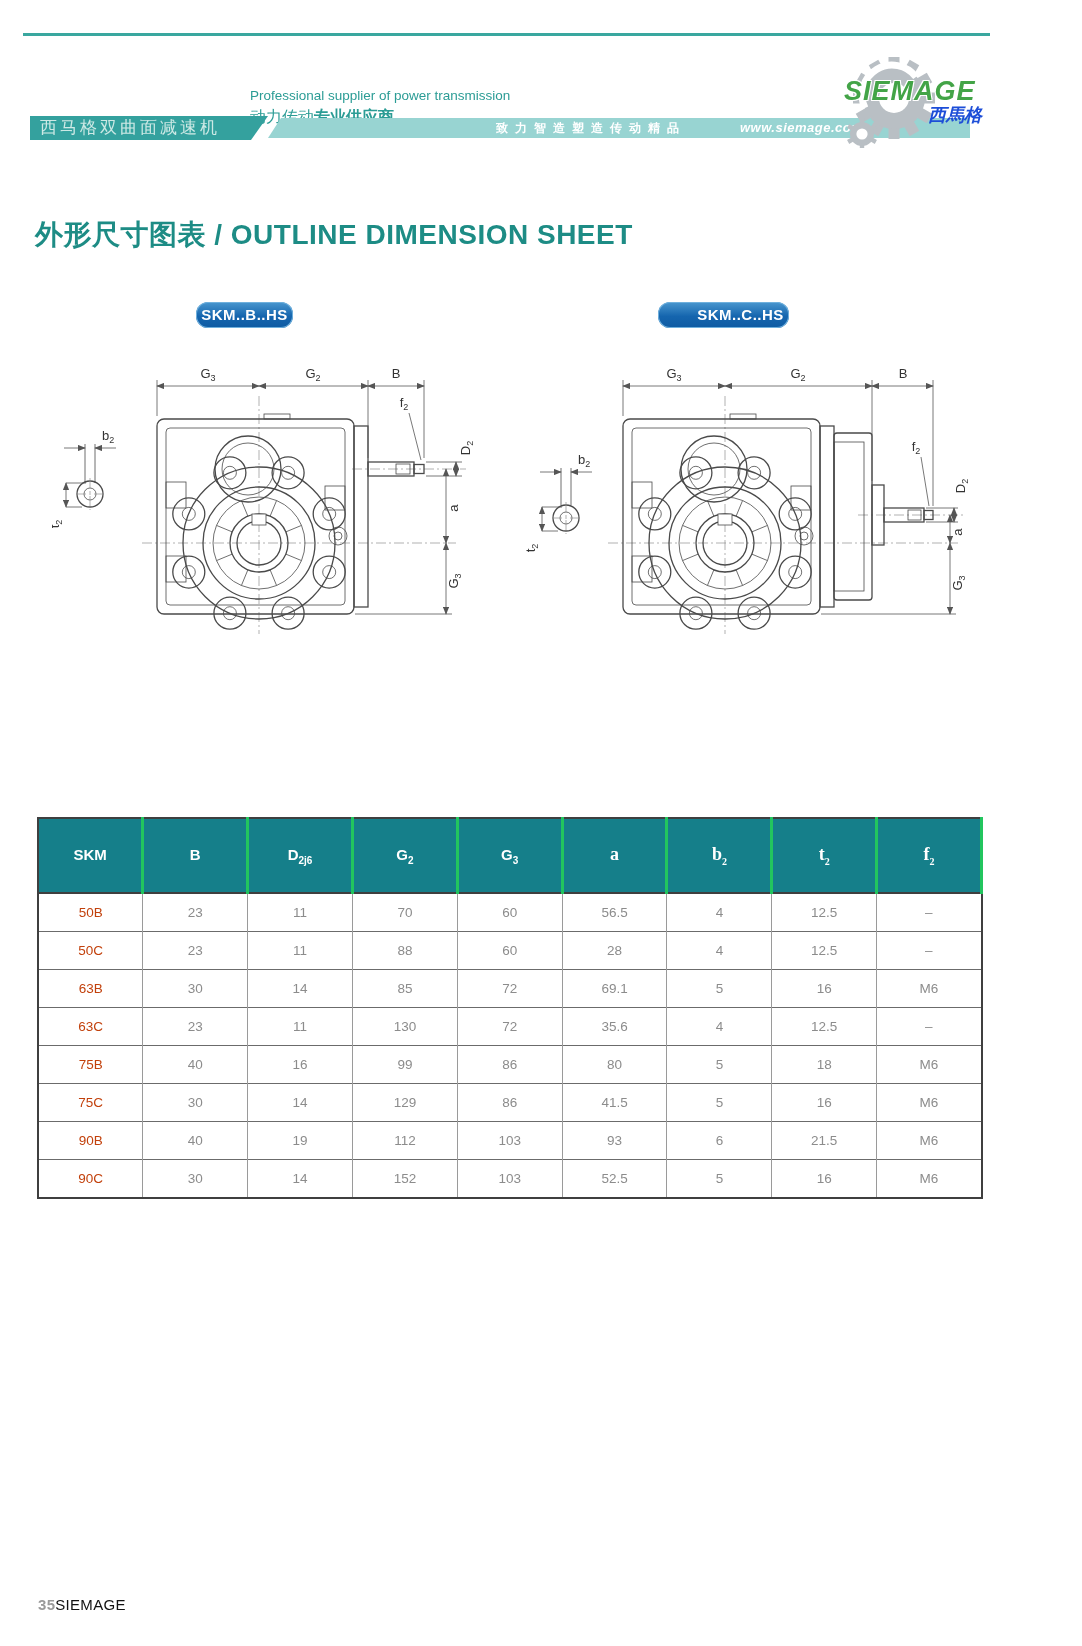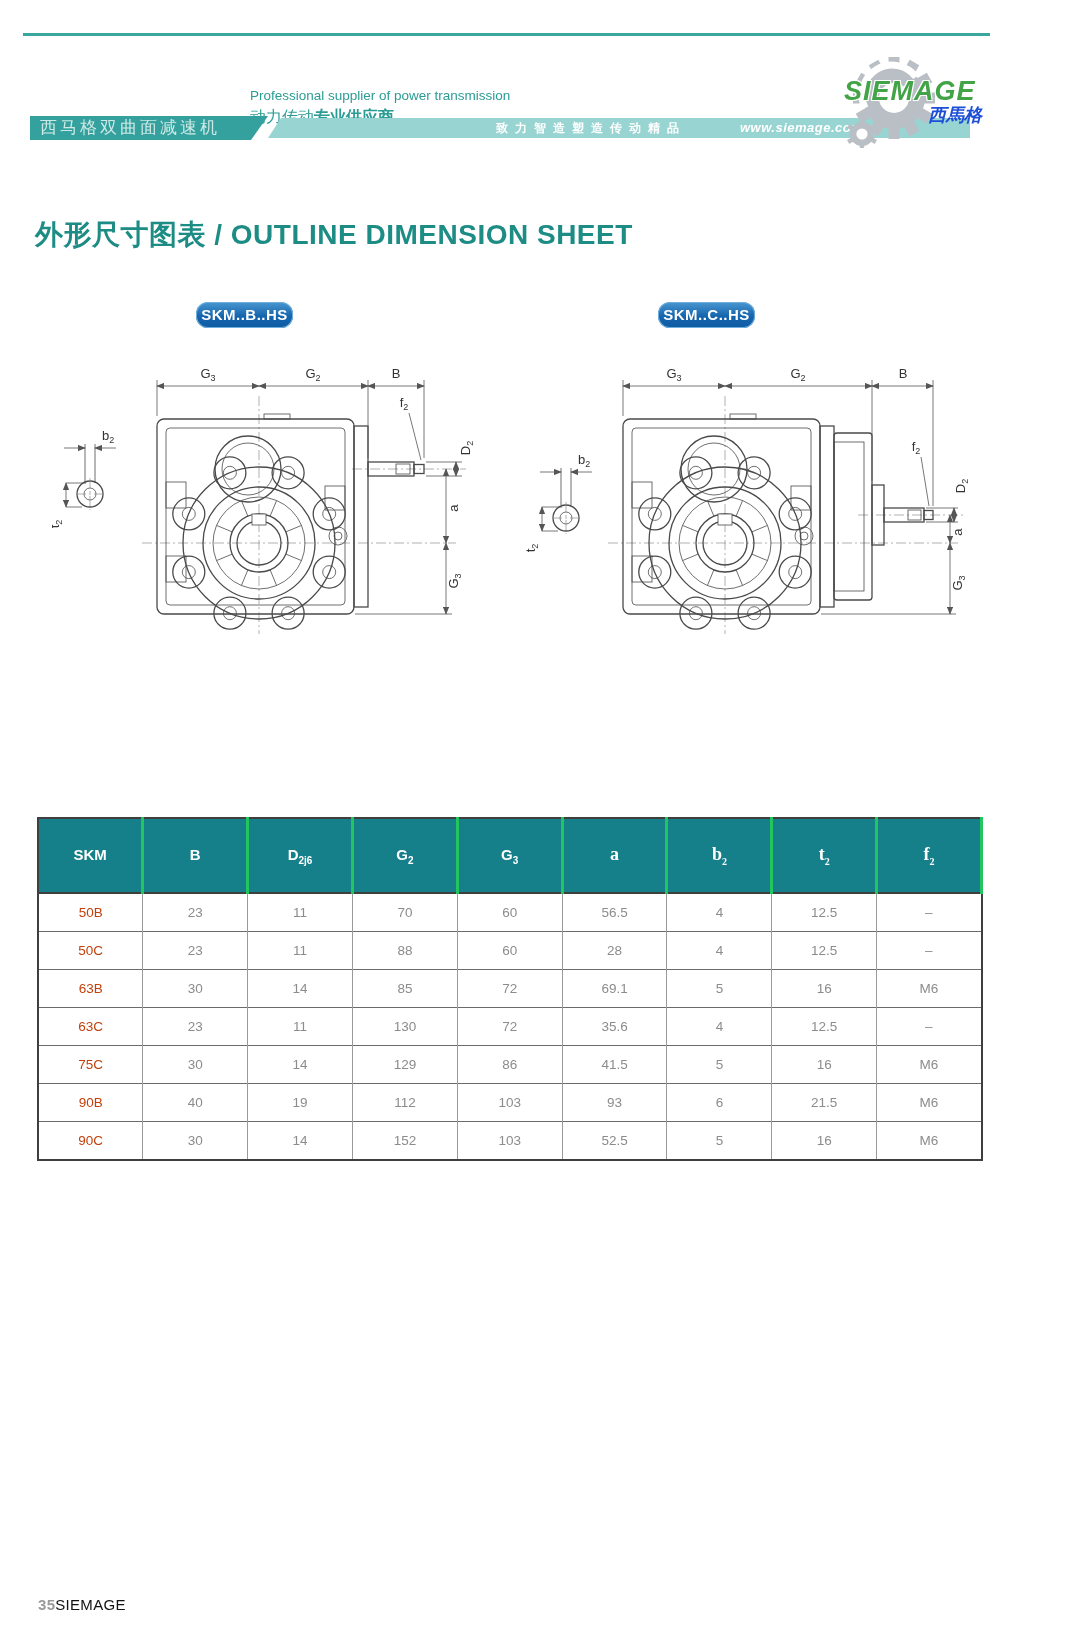--- a/index.html
+++ b/index.html
@@ -29,21 +29,21 @@
 
   
   .sec-title{left:35px;top:216px;font-size:28px;font-weight:bold;color:#1d8c85;letter-spacing:.5px;}
 
   
   .badge{width:97px;height:26px;border-radius:12px;
          background:linear-gradient(180deg,#4a97cf 0%,#1565ae 55%,#0f5ba3 100%);
          box-shadow:inset 0 0 0 1px #6fb0dd;
          color:#fff;font-size:15px;font-weight:bold;text-align:center;line-height:26px;letter-spacing:.5px;}
   .badge-b{left:196px;top:302px;}
-  .badge-c{left:658px;top:302px;}
+  .badge-c{left:658px;top:302px;padding-left:34px;}
 
   
   .drawL{left:52px;top:336px;}
   .drawR{left:518px;top:336px;}
   svg .s{stroke:#4a4a4a;fill:none;stroke-width:1.3;}
   svg .t{stroke-width:.8;}
   svg .cl{stroke:#8f8f8f;fill:none;stroke-width:.7;stroke-dasharray:10 3 2 3;}
   svg .dim{stroke:#555;fill:none;stroke-width:.8;}
   svg text{font-family:"Liberation Sans",sans-serif;font-size:13px;fill:#333;}
   svg .ssub{font-size:9px;}
@@ -371,20 +371,31 @@
           <td>23</td>
           <td>11</td>
           <td>130</td>
           <td>72</td>
           <td>35.6</td>
           <td>4</td>
           <td>12.5</td>
           <td>–</td>
       </tr>
       <tr>
+        <td>75B</td>
+          <td>40</td>
+          <td>16</td>
+          <td>99</td>
+          <td>86</td>
+          <td>80</td>
+          <td>5</td>
+          <td>18</td>
+          <td>M6</td>
+      </tr>
+      <tr>
         <td>75C</td>
           <td>30</td>
           <td>14</td>
           <td>129</td>
           <td>86</td>
           <td>41.5</td>
           <td>5</td>
           <td>16</td>
           <td>M6</td>
       </tr>

